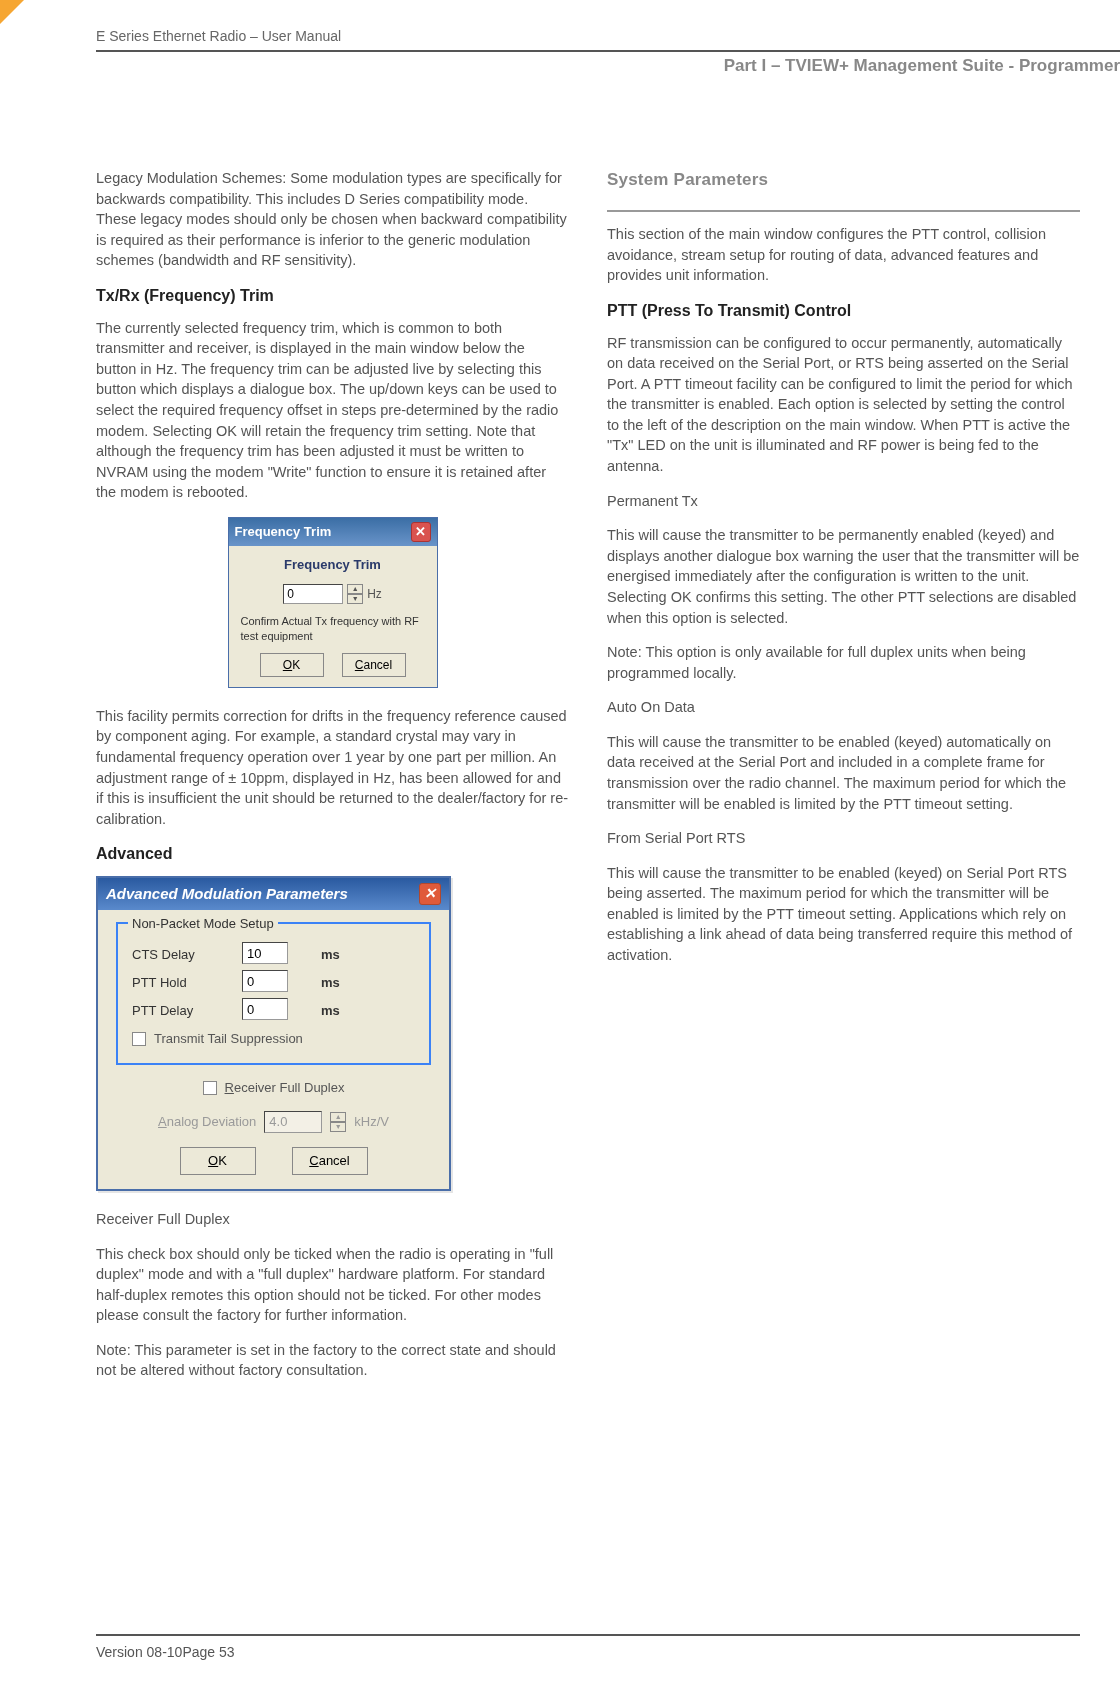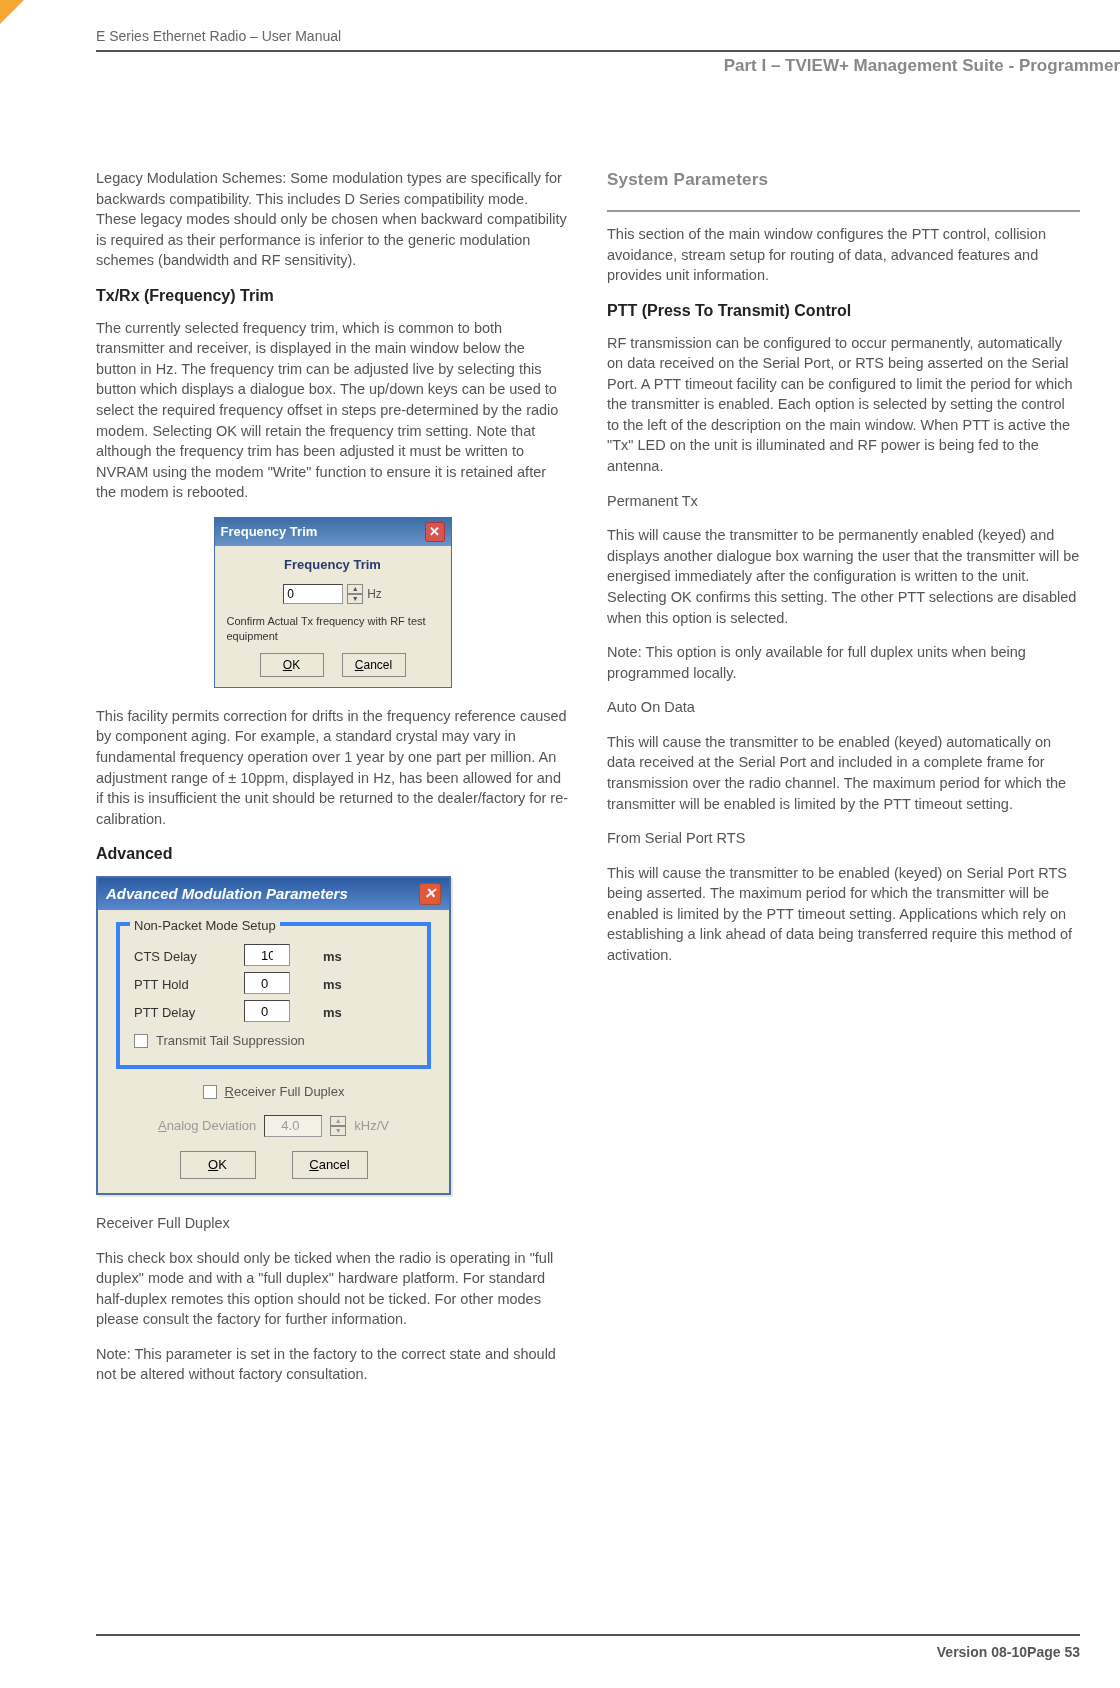--- a/index.html
+++ b/index.html
@@ -61,21 +61,21 @@
     color: #888;
     border-bottom: 2px solid #999;
     padding-bottom: 18px;
     margin-bottom: 12px;
     letter-spacing: .2px;
   }
 
   
   .ft-dialog {
     margin: 6px auto 18px;
-    width: 238px;
+    width: 210px;
     background: #ece9d8;
     border: 1px solid #4a6ea9;
     font-family: Tahoma, Arial, sans-serif;
     font-size: 12px;
   }
   .ft-title {
     background: linear-gradient(#3b6ea5, #6994c9);
     color: #fff;
     font-weight: bold;
     padding: 4px 6px;
@@ -129,55 +129,55 @@
     background: #e05a3a;
     color:#fff;
     border:1px solid #b0482e;
     border-radius:3px;
     display:flex; align-items:center; justify-content:center;
     font-weight:bold;
     font-size:14px;
   }
   .adv-body { padding: 12px 18px 14px; }
   .fieldset {
-    border: 4px solid #3b82f6;
+    border: 2px solid #3b82f6;
     padding: 12px 14px 14px;
     margin-bottom: 14px;
     position: relative;
   }
   .fieldset .legend {
     position: absolute;
     top: -9px; left: 10px;
     background: #ece9d8;
     padding: 0 4px;
     font-size: 13px;
     color: #333;
   }
   .advrow { display:flex; align-items:flex-end; gap: 20px; margin: 6px 0; color:#333;}
   .advrow .lbl { width: 90px; }
   .advrow .unit { margin-left: 13px; font-weight: bold; }
-  .adv-inp { width: 46px; height:22px; border:1px inset #999; background:#fff; font-size:13px; padding: 0 16px; }
+  .adv-inp { width: 46px; height:22px; border:1px inset #999; background:#fff; font-size:13px; padding: 0 4px; }
   .chkrow { display:flex; align-items:center; gap:8px; margin-top:10px; }
   .chk { width:14px; height:14px; border:1px solid #888; background:#fff; }
   .centerrow { display:flex; justify-content:center; align-items:center; gap:8px; margin-bottom: 14px; }
   .disabledrow { display:flex; justify-content:center; align-items:center; gap:8px; color:#9a9a9a; margin-bottom:14px;}
   .disabledrow .lbl { color:#9a9a9a; }
   .disabledrow .adv-inp { width:58px; color:#9a9a9a; background:#f3f0e6; }
   .adv-btns { display:flex; justify-content:center; gap: 36px; }
   .adv-btns .winbtn { min-width: 76px; height:28px; font-size:13px; }
   .rfd .u { text-decoration: underline; }
 
   .footer {
     position: absolute;
     bottom: 28px;
     left: 96px;
     right: 40px;
   }
   .footer-rule { height:2px; background:#555; margin-bottom:8px; }
-  .footer-row { display:flex; justify-content:flex-end; font-size:14px; color:#555;font-weight:bold;}
+  .footer-row { display:flex; justify-content:flex-start; font-size:14px; color:#555;}
 </style>
 </head>
 <body>
 
 <div class="topcorner"></div>
 
 <div class="header">E Series Ethernet Radio – User Manual</div>
 <div class="header-rule"></div>
 <div class="header-sub">Part I – TVIEW+ Management Suite - Programmer</div>
 

